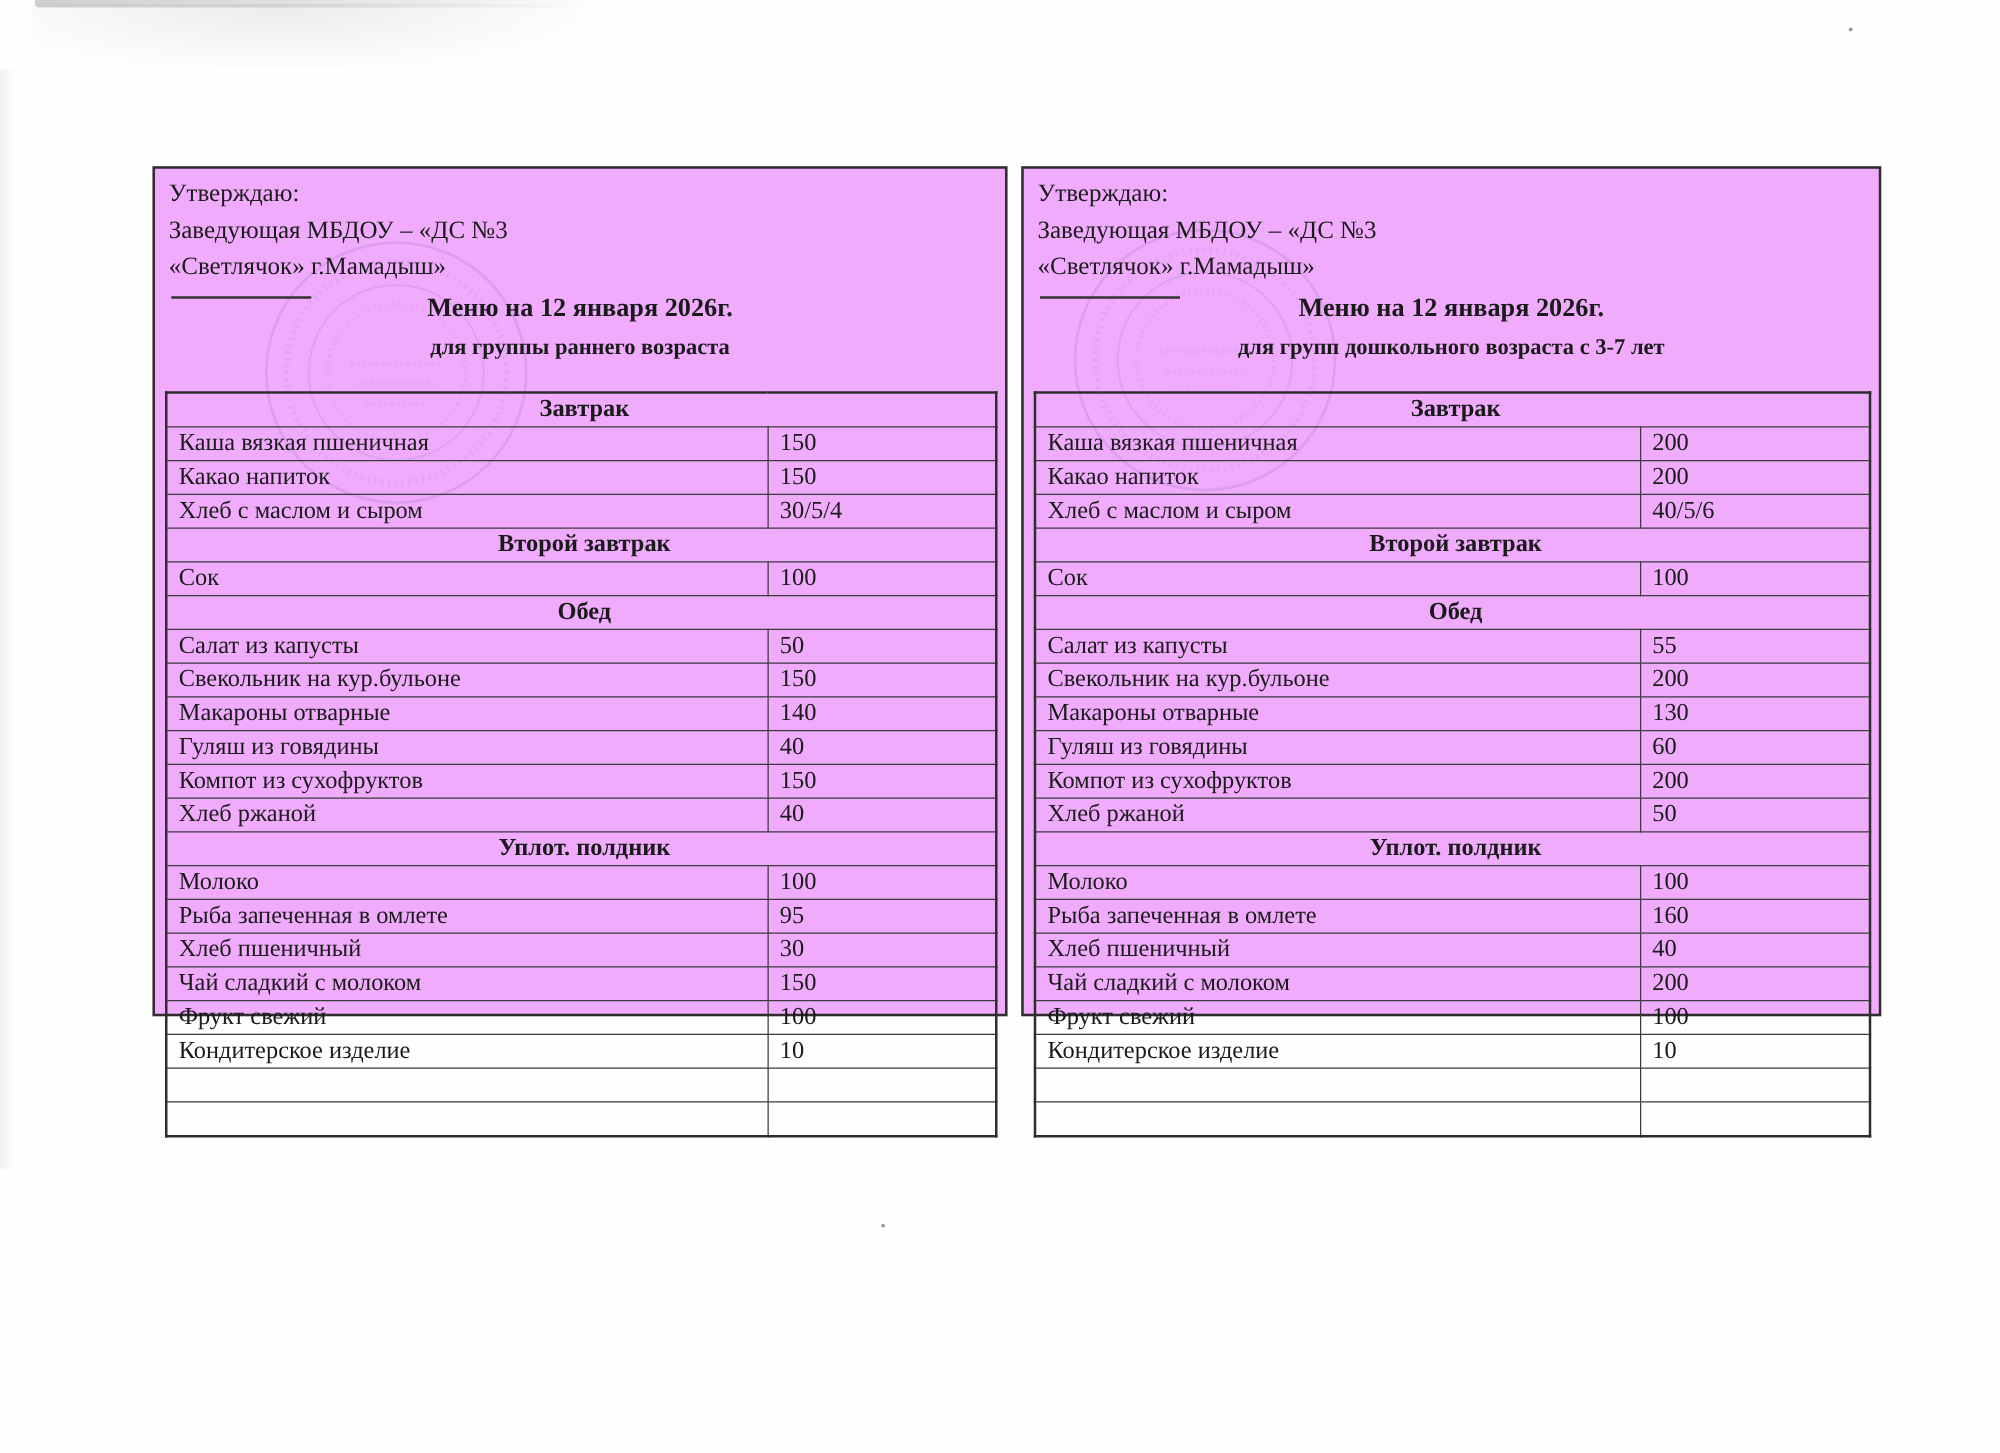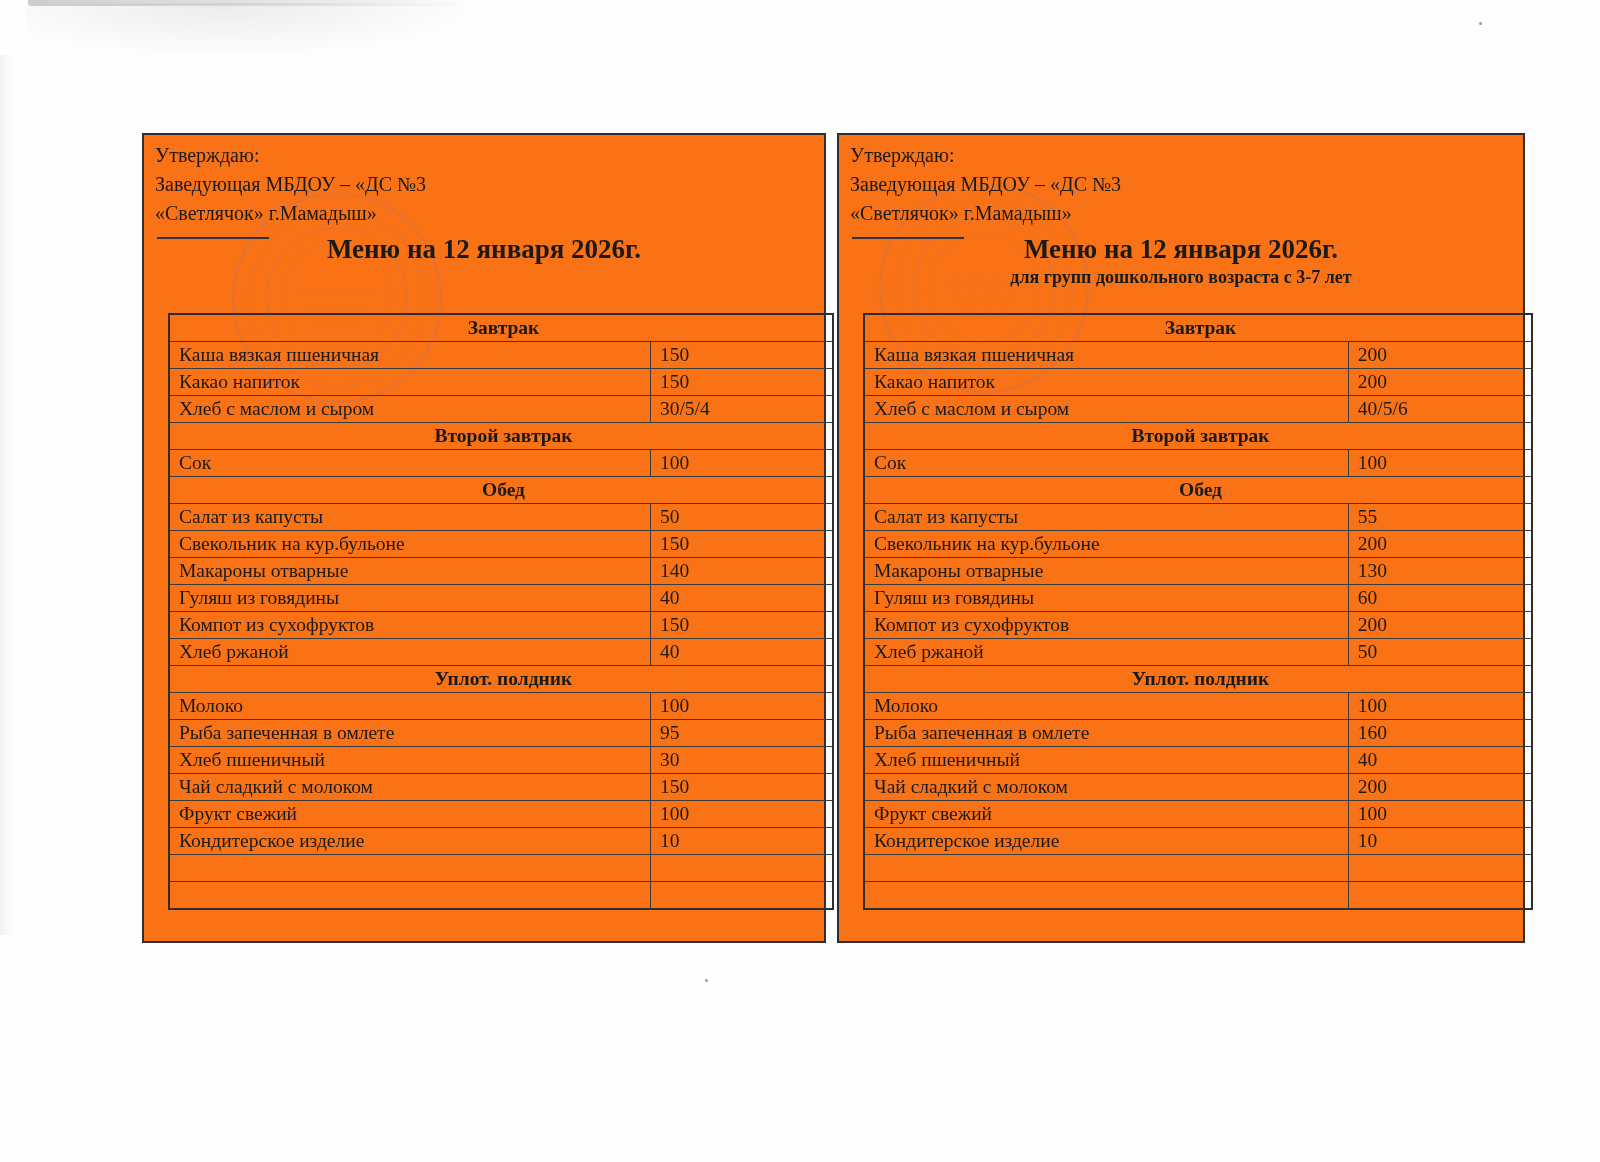--- a/index.html
+++ b/index.html
@@ -18,42 +18,42 @@
   .smudge-top { left:26px; top:3px; width:440px; height:52px;
     background:radial-gradient(ellipse at 45% 0%, rgba(130,130,130,.15), rgba(170,170,170,.06) 55%, rgba(200,200,200,0) 78%); }
   .edge-left { left:0; top:55px; width:16px; height:880px;
     background:linear-gradient(90deg, rgba(150,150,150,.12), rgba(190,190,190,.04) 60%, rgba(200,200,200,0)); }
   .speck { width:3px; height:3px; border-radius:50%; background:#9a9a9a; }
   .speck-1 { left:705px; top:979px; }
   .speck-2 { left:1479px; top:22px; }
 
   
   .panel {
-    position:absolute; top:133px; height:810px;
-    border:2px solid #2e2e2e; background:#f97316; box-sizing:border-box;margin-left:20px;
+    position:absolute; top:133px; height:680px;
+    border:2px solid #2e2e2e; background:#f0abfc; box-sizing:border-box;
   }
   .panel-left  { left:122px; width:684px; }
   .panel-right { left:817px; width:688px; }
 
   .approval { position:absolute; left:11px; top:6px; font-size:20px; line-height:29px; white-space:nowrap; }
   .sig-line { position:absolute; left:13px; top:86px; width:112px; height:16px;
     border-bottom:2px solid #333; }
   .menu-title { position:absolute; left:0; top:99px; width:100%; text-align:center;
-    font-weight:bold; font-size:27px; }
+    font-weight:bold; font-size:21px; }
   .menu-subtitle { position:absolute; left:0; top:132px; width:100%; text-align:center;
     font-weight:bold; font-size:18px; }
 
   
   .stamp { position:absolute; pointer-events:none; }
   .stamp-left  { left:78px; top:48px; }
   .stamp-right { left:30px; top:38px; }
 
   
   table.menu {
-    position:absolute; left:24px; top:178px;
+    position:absolute; left:8px; top:178px;
     width:calc(100% - 14px); height:597px;
     border-collapse:collapse; table-layout:fixed;
     border:2.5px solid #2e2e2e;
   }
   table.menu td {
     border:1.6px solid var(--table-border,#3b3b3b);
     font-size:19.5px; padding:0 4px 0 9px;
     vertical-align:middle; white-space:nowrap; overflow:hidden;
   }
   td.section-cell { text-align:center; font-weight:bold; font-size:20px; padding:0; }
@@ -80,20 +80,21 @@
         <path d="M78 108 h74 M84 124 h62 M90 140 h50" stroke-width="4" opacity="0.06" stroke-dasharray="3 2"></path>
       </g>
     </svg>
     <div class="approval">
       <div>Утверждаю:</div>
       <div>Заведующая МБДОУ – «ДС №3</div>
       <div>«Светлячок» г.Мамадыш»</div>
     </div>
     <div class="sig-line"></div>
     <div class="menu-title">Меню на 12 января 2026г.</div>
+    <div class="menu-subtitle">для группы раннего возраста</div>
     <table class="menu">
       <colgroup>
           <col style="width:72.5%">
           <col style="width:27.5%">
         </colgroup>
       <tbody>
           <tr>
             <td class="section-cell" colspan="2">Завтрак</td>
           </tr>
           <tr>

